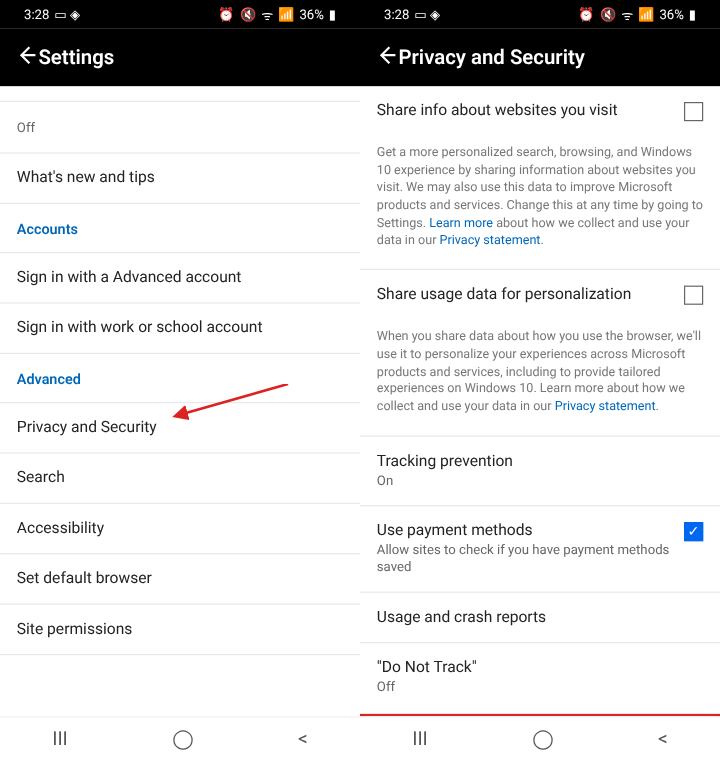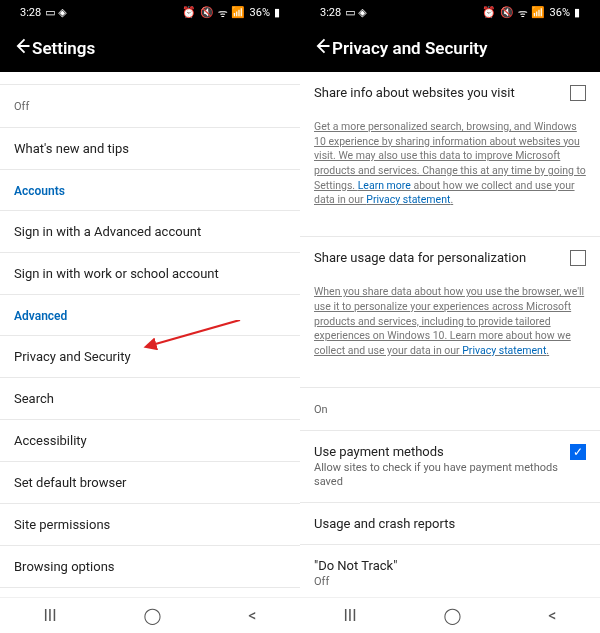--- a/index.html
+++ b/index.html
@@ -14,21 +14,21 @@
   .appbar .title { font-size: 17px; font-weight: 600; }
   .content { flex: 1; overflow-y: hidden; background: #fff; }
   .row { padding: 13px 14px; border-bottom: 1px solid #e8e8e8; font-size: 13px; color: #222; }
   .row.first-part { padding-top: 4px; padding-bottom: 8px; height: 12px; }
   .row .sub { font-size: 11px; color: #666; margin-top: 2px; line-height: 1.3; }
   .section-hdr { padding: 14px 14px 12px 14px; font-size: 12px; font-weight: 600; color: #0067b8; border-bottom: 1px solid #e8e8e8; }
   .row-flex { display: flex; justify-content: space-between; align-items: flex-start; gap: 12px; }
   .row-flex .txt { flex: 1; }
   .checkbox { width: 16px; height: 16px; border: 1.5px solid #666; background: #fff; flex-shrink: 0; display: flex; align-items: center; justify-content: center; }
   .checkbox.checked { background: #0067f0; border-color: #0067f0; color: #fff; font-size: 12px; line-height: 1; }
-  .desc { padding: 6px 14px 28px 14px; font-size: 10.5px; color: #777; line-height: 1.4; text-decoration: underline; }
+  .desc { padding: 6px 14px 16px 14px; font-size: 10.5px; color: #777; line-height: 1.4; }
   .desc .link { color: #0067b8; }
   .navbar { height: 36px; background: #fff; display: flex; justify-content: space-around; align-items: center; border-top: 1px solid #f0f0f0; }
   .navbar .nbtn { color: #555; }
   .arrow { position: absolute; top: 320px; left: 140px; pointer-events: none; }
   .redbox { border: 2px solid #d22; }
 </style>
 </head>
 <body>
 
 <div class="screen">
@@ -92,23 +92,20 @@
     </div>
 
     <div class="row">
       <div>Set default browser</div>
     </div>
 
     <div class="row">
       <div>Site permissions</div>
     </div>
 
-    <div class="row">
-      <div>Browsing options</div>
-    </div>
 
     <div class="row" style="border-bottom:none">
       
     </div>
   </div>
 
   <div class="navbar">
     <span class="nbtn">III</span>
     <span class="nbtn">◯</span>
     <span class="nbtn">&lt;</span>
@@ -161,20 +158,21 @@
 
     <div class="row row-flex" style="border-bottom:none">
       <div class="txt">Share usage data for personalization</div>
       <div class="checkbox"></div>
     </div>
     <div class="desc" style="border-bottom:1px solid #e8e8e8">
       <span>When you share data about how you use the browser, we'll use it to personalize your experiences across Microsoft products and services, including to provide tailored experiences on Windows 10. Learn more about how we collect and use your data in our </span><span class="link">Privacy statement</span><span>.</span>
     </div>
 
     <div class="row">
+      <div>Tracking prevention</div>
       <div class="sub">On</div>
     </div>
 
     <div class="row row-flex">
       <div class="txt">
         <div>Use payment methods</div>
         <div class="sub">Allow sites to check if you have payment methods saved</div>
       </div>
       <div class="checkbox checked">✓</div>
     </div>

